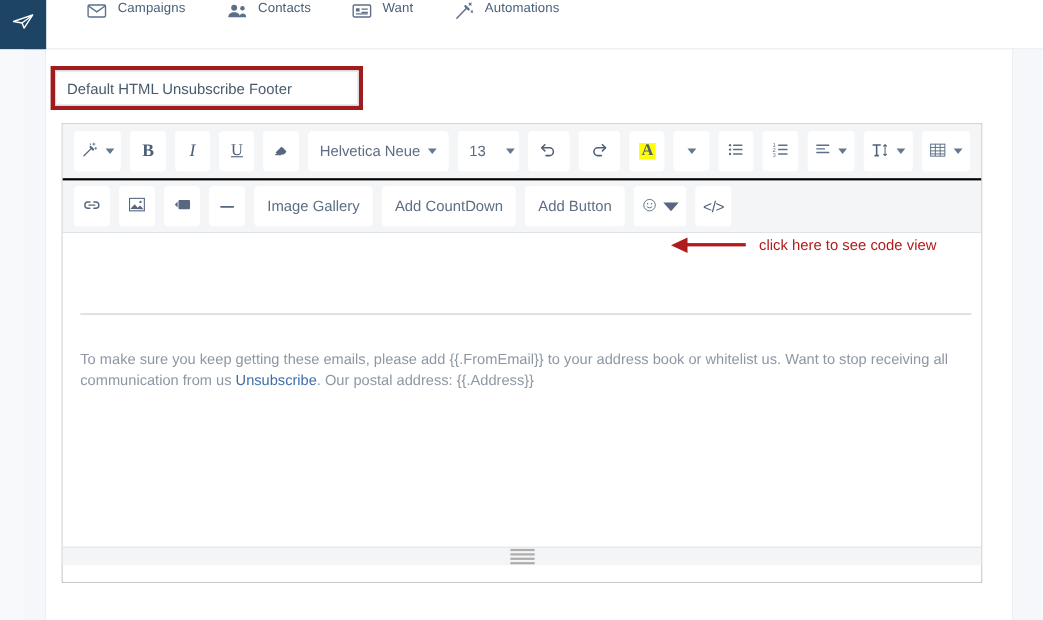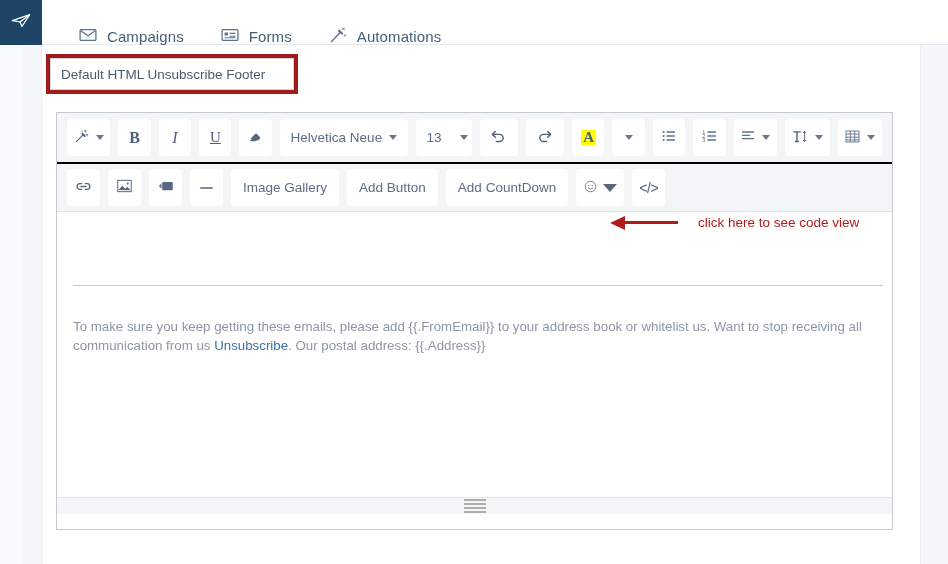--- a/index.html
+++ b/index.html
@@ -19,23 +19,23 @@
     border-bottom:1px solid #e3e6ea;
     display:flex; align-items:stretch;
   }
   #logo-tile {
     width:42px; height:45px; background:#1d4465;
     display:flex; align-items:center; justify-content:center;
     flex:0 0 42px;
   }
   #nav-items { display:flex; align-items:center; padding-left:18px; gap:0px; }
   .nav-item {
-    display:flex; align-items:flex-end; gap:9px;
+    display:flex; align-items:flex-start; gap:9px;
     padding:0 18px; height:45px; cursor:pointer;
-    color:#4e6079; font-size:15px;
+    color:#4e6079; font-size:12px;
   }
   .nav-item .nav-ico { display:flex; align-items:center; color:#5b6f88; }
   .nav-label { color:#465f78; letter-spacing:.1px; }
 
   
   #left-rail {
     position:absolute; left:0; top:45px; width:42px; height:519px;
     background:#f5f7fa;
     border-right:1px solid #eceff3;
   }
@@ -48,22 +48,22 @@
     background:#f5f7fa;
     border-left:1px solid #eceff3;
   }
   #canvas {
     position:absolute; left:42px; top:45px; width:878px; height:519px;
     background:#ffffff;
   }
 
   
   #title-wrap {
-    position:absolute; left:4px; top:9px;
-    width:252px; height:40px;
+    position:absolute; left:4px; top:15px;
+    width:284px; height:40px;
     border:4px solid #a01c1c;
     background:#ffffff;
   }
   #title-input {
     width:100%; height:100%;
     border:1px solid #cfd6de;
     background:#fff;
     font-family:"Liberation Sans", sans-serif;
     font-size:13.5px; color:#4a5a6a;
     padding:0 10px;
@@ -154,21 +154,21 @@
     border-top:1px solid #e3e5e8;
     display:flex; align-items:center; justify-content:center;
     cursor:ns-resize;
   }
   #grip { display:flex; flex-direction:column; gap:2px; }
   #grip i { display:block; width:22px; height:2px; background:#adadad; }
 
   
   #annot {
     position:absolute; left:568px; top:170px;
-    display:flex; align-items:center; gap:8px;
+    display:flex; align-items:center; gap:0px;
     pointer-events:none;
   }
   #arrow { position:relative; width:68px; height:14px; }
   #arrow .shaft {
     position:absolute; left:14px; top:5px;
     width:54px; height:3px; background:#b01b1b;
   }
   #arrow .head {
     position:absolute; left:0; top:0;
     width:0;height:0;
@@ -203,30 +203,41 @@
     <div class="nav-item">
       <span class="nav-ico">
         <svg width="20" height="20" viewBox="0 0 24 24" fill="none" stroke="#5b6f88" stroke-width="1.5">
           <rect x="2.5" y="5.5" width="19" height="13" rx="1.2"></rect>
           <path d="M3 6.5 L12 13 L21 6.5"></path>
         </svg>
       </span>
       <span class="nav-label">Campaigns</span>
     </div>
 
+    <div class="nav-item">
+      <span class="nav-ico">
+        <svg width="21" height="21" viewBox="0 0 24 24" fill="#5b6f88">
+          <circle cx="9" cy="8" r="3.1"></circle>
+          <path d="M2.8 18c0-3.3 2.8-5.2 6.2-5.2s6.2 1.9 6.2 5.2z"></path>
+          <circle cx="17.6" cy="8.6" r="2.3"></circle>
+          <path d="M14.5 18c0-2.6 1.6-4.1 3.6-4.1s3.4 1.5 3.4 4.1z"></path>
+        </svg>
+      </span>
+      <span class="nav-label">Contacts</span>
+    </div>
 
     <div class="nav-item">
       <span class="nav-ico">
         <svg width="20" height="20" viewBox="0 0 24 24" fill="none" stroke="#5b6f88" stroke-width="1.5">
           <rect x="2.5" y="5.5" width="19" height="13" rx="1.2"></rect>
           <rect x="5.5" y="9" width="4" height="3.6" rx=".4" fill="#5b6f88" stroke="none"></rect>
           <path d="M11.6 10 H18.4 M11.6 13.4 H18.4 M5.5 15.2 H18.4" stroke-width="1.3"></path>
         </svg>
       </span>
-      <span class="nav-label">Forms</span>
+      <span class="nav-label">Want</span>
     </div>
 
     <div class="nav-item">
       <span class="nav-ico">
         <svg width="20" height="20" viewBox="0 0 24 24" fill="none" stroke="#5b6f88" stroke-width="1.6" stroke-linecap="round">
           <path d="M4 20 L15 8.5"></path>
           <path d="M13.3 6.8 L16.8 10.2" stroke-width="2.6"></path>
           <path d="M17.4 3.4 L19.6 5.6 M19.6 3.4 L17.4 5.6" stroke-width="1.2"></path>
           <path d="M19.6 11.8 L21.2 13.4 M21.2 11.8 L19.6 13.4" stroke-width="1.2"></path>
         </svg>
@@ -453,24 +464,24 @@
                 <rect x="3" y="4" width="18" height="2.2" rx="1"></rect>
               </svg>
             </span>
           </div>
         </div>
 
         <div class="tb-group">
           <div class="tb-btn text">Image Gallery</div>
         </div>
         <div class="tb-group">
+          <div class="tb-btn text">Add CountDown</div>
+        </div>
+        <div class="tb-group">
           <div class="tb-btn text">Add Button</div>
-        </div>
-        <div class="tb-group">
-          <div class="tb-btn text">Add CountDown</div>
         </div>
 
         <div class="tb-group">
           <div class="tb-btn">
             <span>
               <svg width="15" height="15" viewBox="0 0 24 24" fill="none" stroke="#56677f" stroke-width="1.3">
                 <circle cx="12" cy="12" r="8.4"></circle>
                 <circle cx="9.2" cy="10" r="1" fill="#56677f" stroke="none"></circle>
                 <circle cx="14.8" cy="10" r="1" fill="#56677f" stroke="none"></circle>
                 <path d="M8.4 14.3 a4.4 4.4 0 0 0 7.2 0" stroke-linecap="round"></path>

